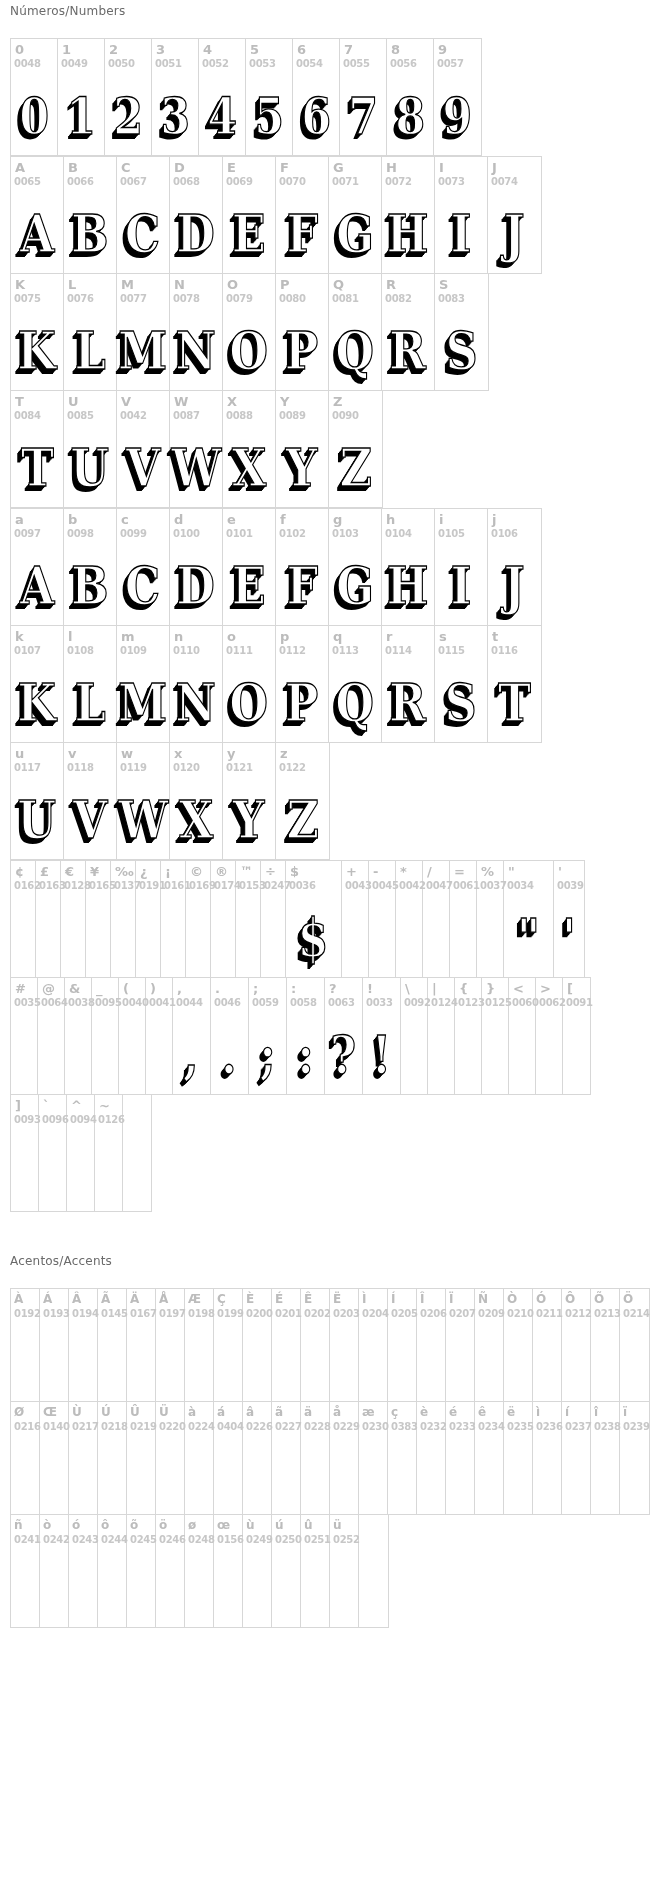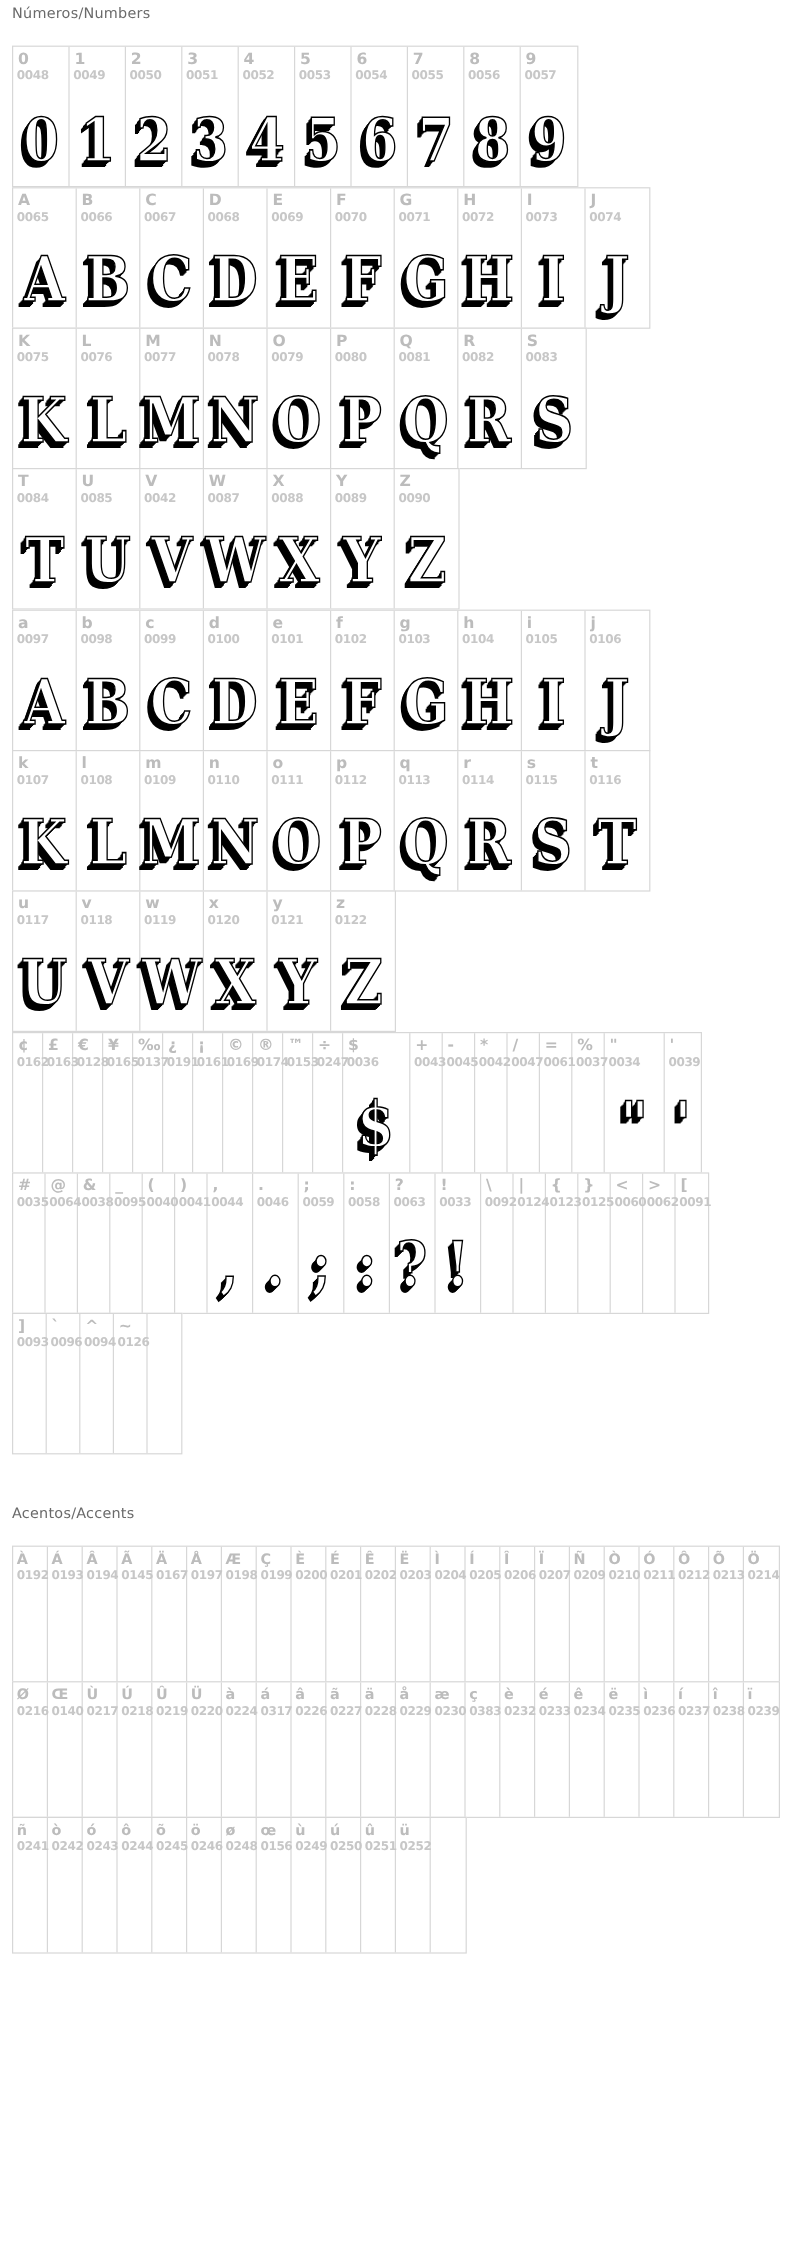--- a/index.html
+++ b/index.html
@@ -1028,21 +1028,21 @@
           </div>
           <div class="cell">
             <div class="cell-label">à</div>
             <div class="cell-code">0224</div>
             <div class="cell-glyph-area">
               <div class="cell-glyph"></div>
             </div>
           </div>
           <div class="cell">
             <div class="cell-label">á</div>
-            <div class="cell-code">0317</div>
+            <div class="cell-code">0404</div>
             <div class="cell-glyph-area">
               <div class="cell-glyph"></div>
             </div>
           </div>
           <div class="cell">
             <div class="cell-label">â</div>
             <div class="cell-code">0226</div>
             <div class="cell-glyph-area">
               <div class="cell-glyph"></div>
             </div>

